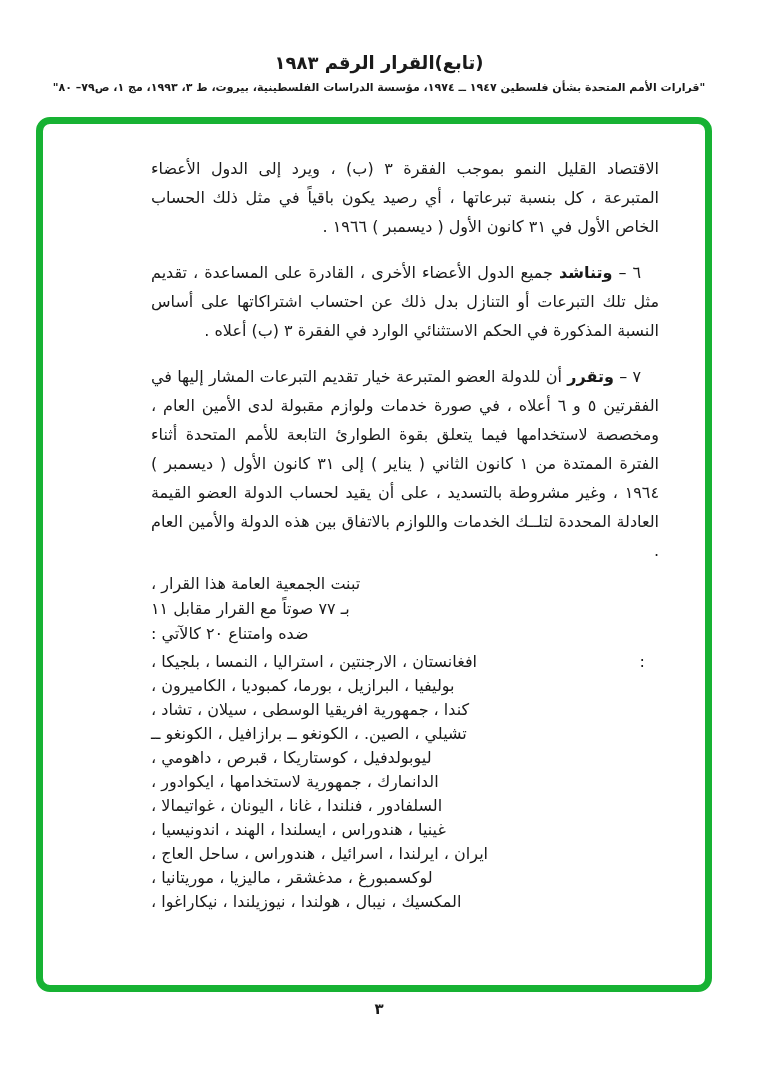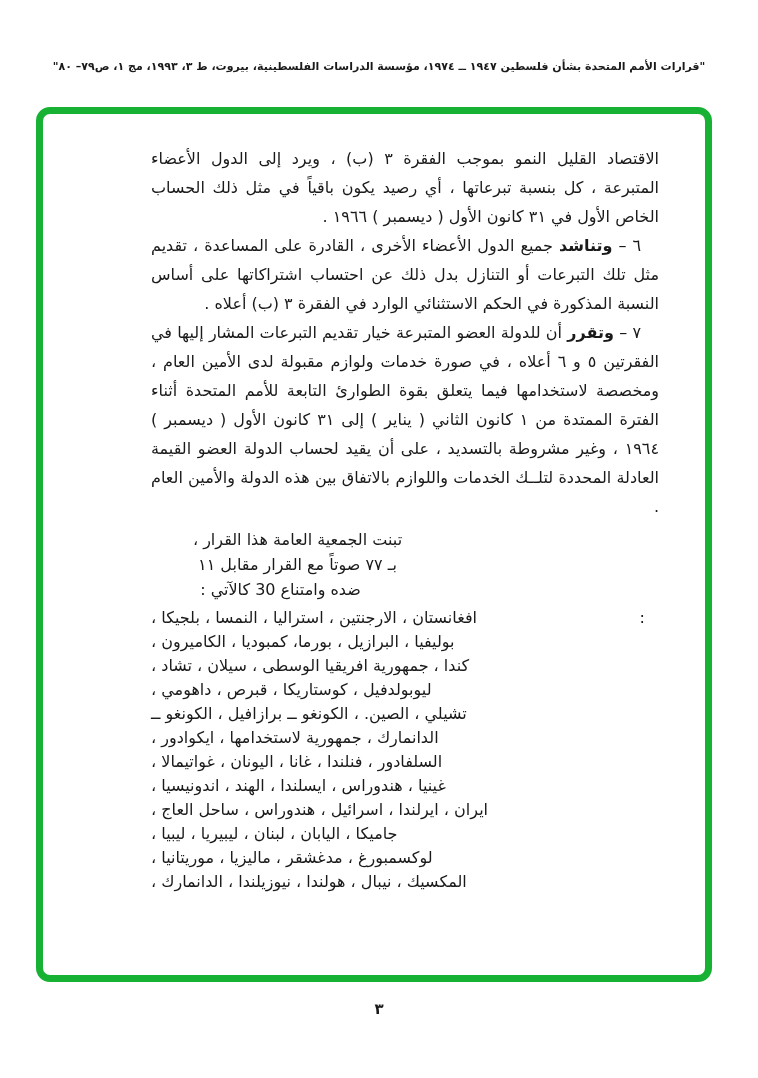--- a/index.html
+++ b/index.html
@@ -4,81 +4,81 @@
 <style>
   html,body{margin:0;padding:0;}
   body{
     width:758px;height:1078px;background:#ffffff;position:relative;
     font-family:"DejaVu Sans", sans-serif;color:#1a1a1a;overflow:hidden;
   }
   .header{ text-align:center; padding-top:52px; direction:rtl; }
   .doc-title{ font-size:18px; font-weight:700; margin:0; letter-spacing:0.5px; }
   .doc-source{ font-size:11px; font-weight:700; margin:8px 0 0 0; white-space:nowrap; }
   .green-box{
-    position:absolute; left:36px; top:107px; width:676px; height:875px;
+    position:absolute; left:36px; top:117px; width:676px; height:875px;
     border:7px solid #17b233; border-radius:14px; box-sizing:border-box;
     background:#ffffff;
   }
   .content{
     direction:rtl; text-align:justify;
     padding:30px 46px 0 108px;
     font-size:16px; line-height:29px;
   }
   .para{ margin:0; }
-  .clause{ text-indent:18px; }
+  .clause{ text-indent:18px;margin-top:17px; }
   .bold{ font-weight:700; }
   .adoption{ margin:6px 215px 2px 0; line-height:25px; }
-  .adoption-line{ text-align:center; }
+  .adoption-line{ text-align:left; }
   .adoption-line.indent2{ margin-right:34px; }
   .voting{ display:flex; direction:rtl; margin-top:4px; line-height:24px; }
   .vote-label{ flex:0 0 auto; white-space:nowrap; }
   .vote-sep{ flex:0 0 auto; padding:0 14px 0 18px; }
   .vote-countries{ flex:1 1 auto; }
   .country-line{ text-align:left; white-space:nowrap; }
   .page-number{
     position:absolute; left:0; right:0; top:1000px;
     text-align:center; font-size:15px; font-weight:700;
   }
 </style>
 </head>
 <body>
 
 <div class="header">
+  <h1 class="doc-title">(تابع)القرار الرقم ١٩٨٣</h1>
   <p class="doc-source">"قرارات الأمم المتحدة بشأن فلسطين ١٩٤٧ ــ ١٩٧٤، مؤسسة الدراسات الفلسطينية، بيروت، ط ٣، ١٩٩٣، مج ١، ص٧٩– ٨٠"</p>
 </div>
 
 <div class="green-box">
   <div class="content">
 
     <p class="para">الاقتصاد القليل النمو بموجب الفقرة ٣ (ب) ، ويرد إلى الدول الأعضاء المتبرعة ، كل بنسبة تبرعاتها ، أي رصيد يكون باقياً في مثل ذلك الحساب الخاص الأول في ٣١ كانون الأول ( ديسمبر ) ١٩٦٦ .</p>
 
     <p class="para clause"><span>٦ –</span> <span class="bold">وتناشد</span> <span>جميع الدول الأعضاء الأخرى ، القادرة على المساعدة ، تقديم مثل تلك التبرعات أو التنازل بدل ذلك عن احتساب اشتراكاتها على أساس النسبة المذكورة في الحكم الاستثنائي الوارد في الفقرة ٣ (ب) أعلاه .</span></p>
 
     <p class="para clause"><span>٧ –</span> <span class="bold">وتقرر</span> <span>أن للدولة العضو المتبرعة خيار تقديم التبرعات المشار إليها في الفقرتين ٥ و ٦ أعلاه ، في صورة خدمات ولوازم مقبولة لدى الأمين العام ، ومخصصة لاستخدامها فيما يتعلق بقوة الطوارئ التابعة للأمم المتحدة أثناء الفترة الممتدة من ١ كانون الثاني ( يناير ) إلى ٣١ كانون الأول ( ديسمبر ) ١٩٦٤ ، وغير مشروطة بالتسديد ، على أن يقيد لحساب الدولة العضو القيمة العادلة المحددة لتلــك الخدمات واللوازم بالاتفاق بين هذه الدولة والأمين العام .</span></p>
 
     <div class="adoption">
       <div class="adoption-line">تبنت الجمعية العامة هذا القرار ،</div>
       <div class="adoption-line">بـ ٧٧ صوتاً مع القرار مقابل ١١</div>
-      <div class="adoption-line indent2">ضده وامتناع 30 كالآتي :</div>
+      <div class="adoption-line indent2">ضده وامتناع ٢٠ كالآتي :</div>
     </div>
 
     <div class="voting">
       <span class="vote-sep">:</span>
       <div class="vote-countries">
         <div class="country-line">افغانستان ، الارجنتين ، استراليا ، النمسا ، بلجيكا ،</div>
         <div class="country-line">بوليفيا ، البرازيل ، بورما، كمبوديا ، الكاميرون ،</div>
         <div class="country-line">كندا ، جمهورية افريقيا الوسطى ، سيلان ، تشاد ،</div>
+        <div class="country-line">تشيلي ، الصين. ، الكونغو ــ برازافيل ، الكونغو ــ</div>
         <div class="country-line">ليوبولدفيل ، كوستاريكا ، قبرص ، داهومي ،</div>
-        <div class="country-line">تشيلي ، الصين. ، الكونغو ــ برازافيل ، الكونغو ــ</div>
         <div class="country-line">الدانمارك ، جمهورية لاستخدامها ، ايكوادور ،</div>
         <div class="country-line">السلفادور ، فنلندا ، غانا ، اليونان ، غواتيمالا ،</div>
         <div class="country-line">غينيا ، هندوراس ، ايسلندا ، الهند ، اندونيسيا ،</div>
         <div class="country-line">ايران ، ايرلندا ، اسرائيل ، هندوراس ، ساحل العاج ،</div>
-        <div class="country-line">جاميكا ، اليابان ، لبنان ، ليبيريا ، ليبيا ،</div>
         <div class="country-line">لوكسمبورغ ، مدغشقر ، ماليزيا ، موريتانيا ،</div>
-        <div class="country-line">المكسيك ، نيبال ، هولندا ، نيوزيلندا ، الدانمارك ،</div>
+        <div class="country-line">المكسيك ، نيبال ، هولندا ، نيوزيلندا ، نيكاراغوا ،</div>
       </div>
     </div>
 
   </div>
 </div>
 
 <div class="page-number">٣</div>
 
 </body></html>

